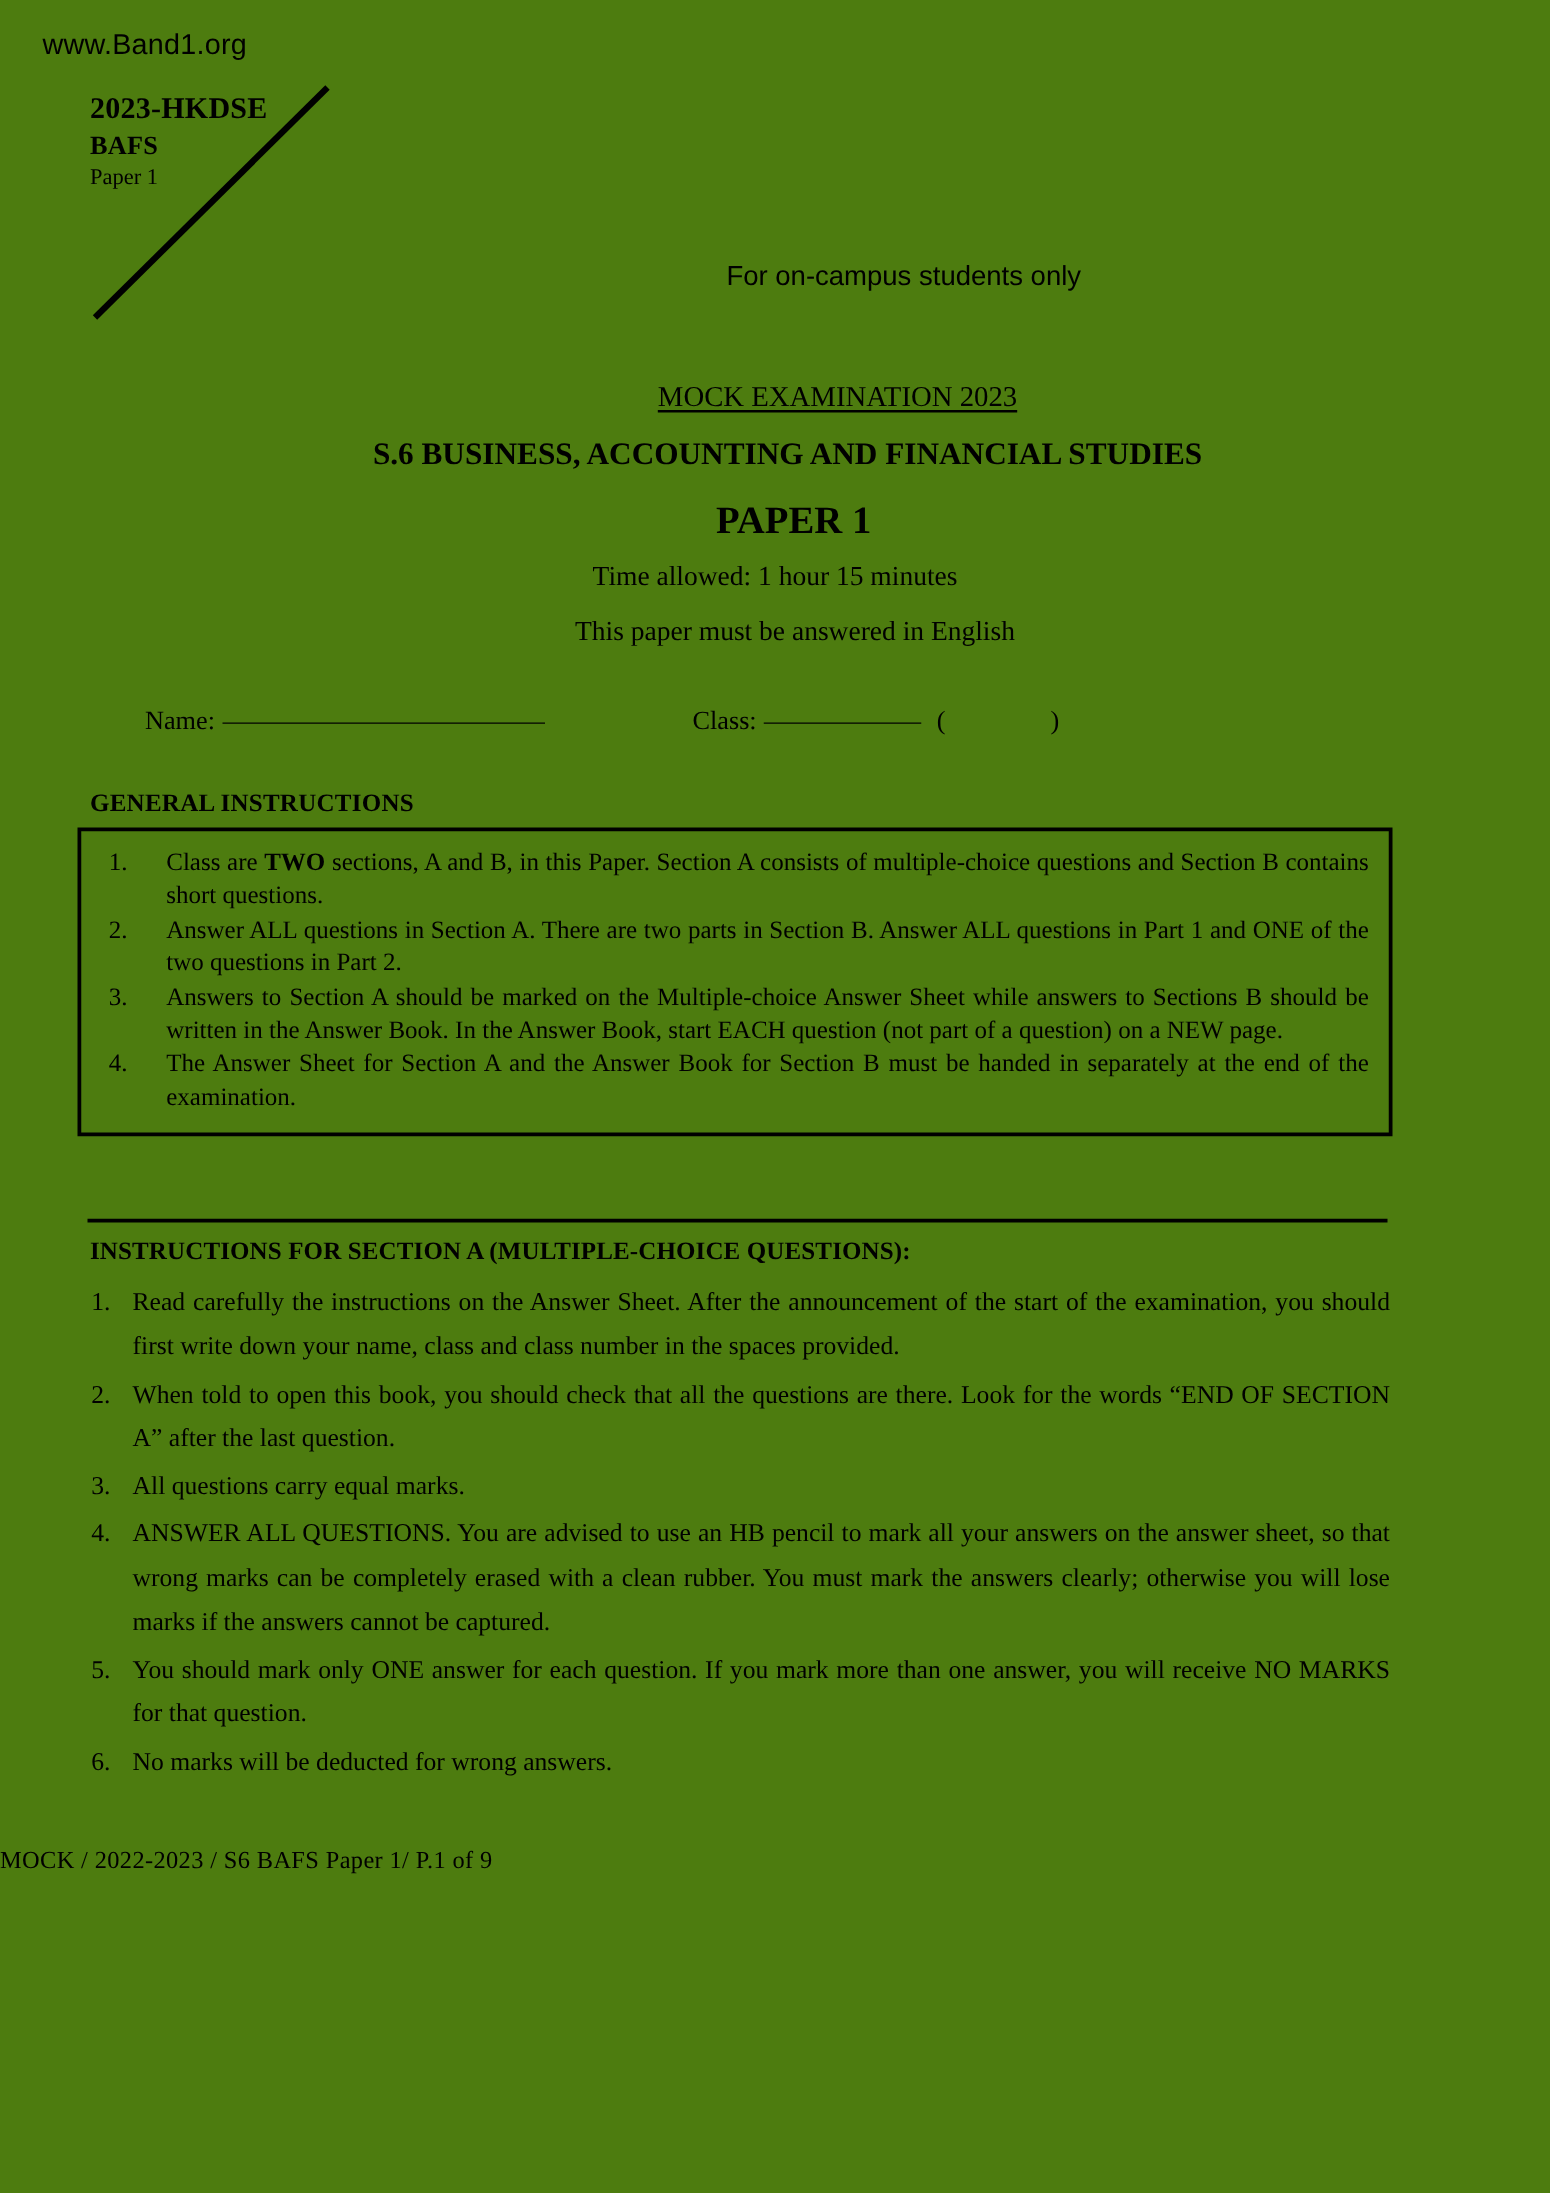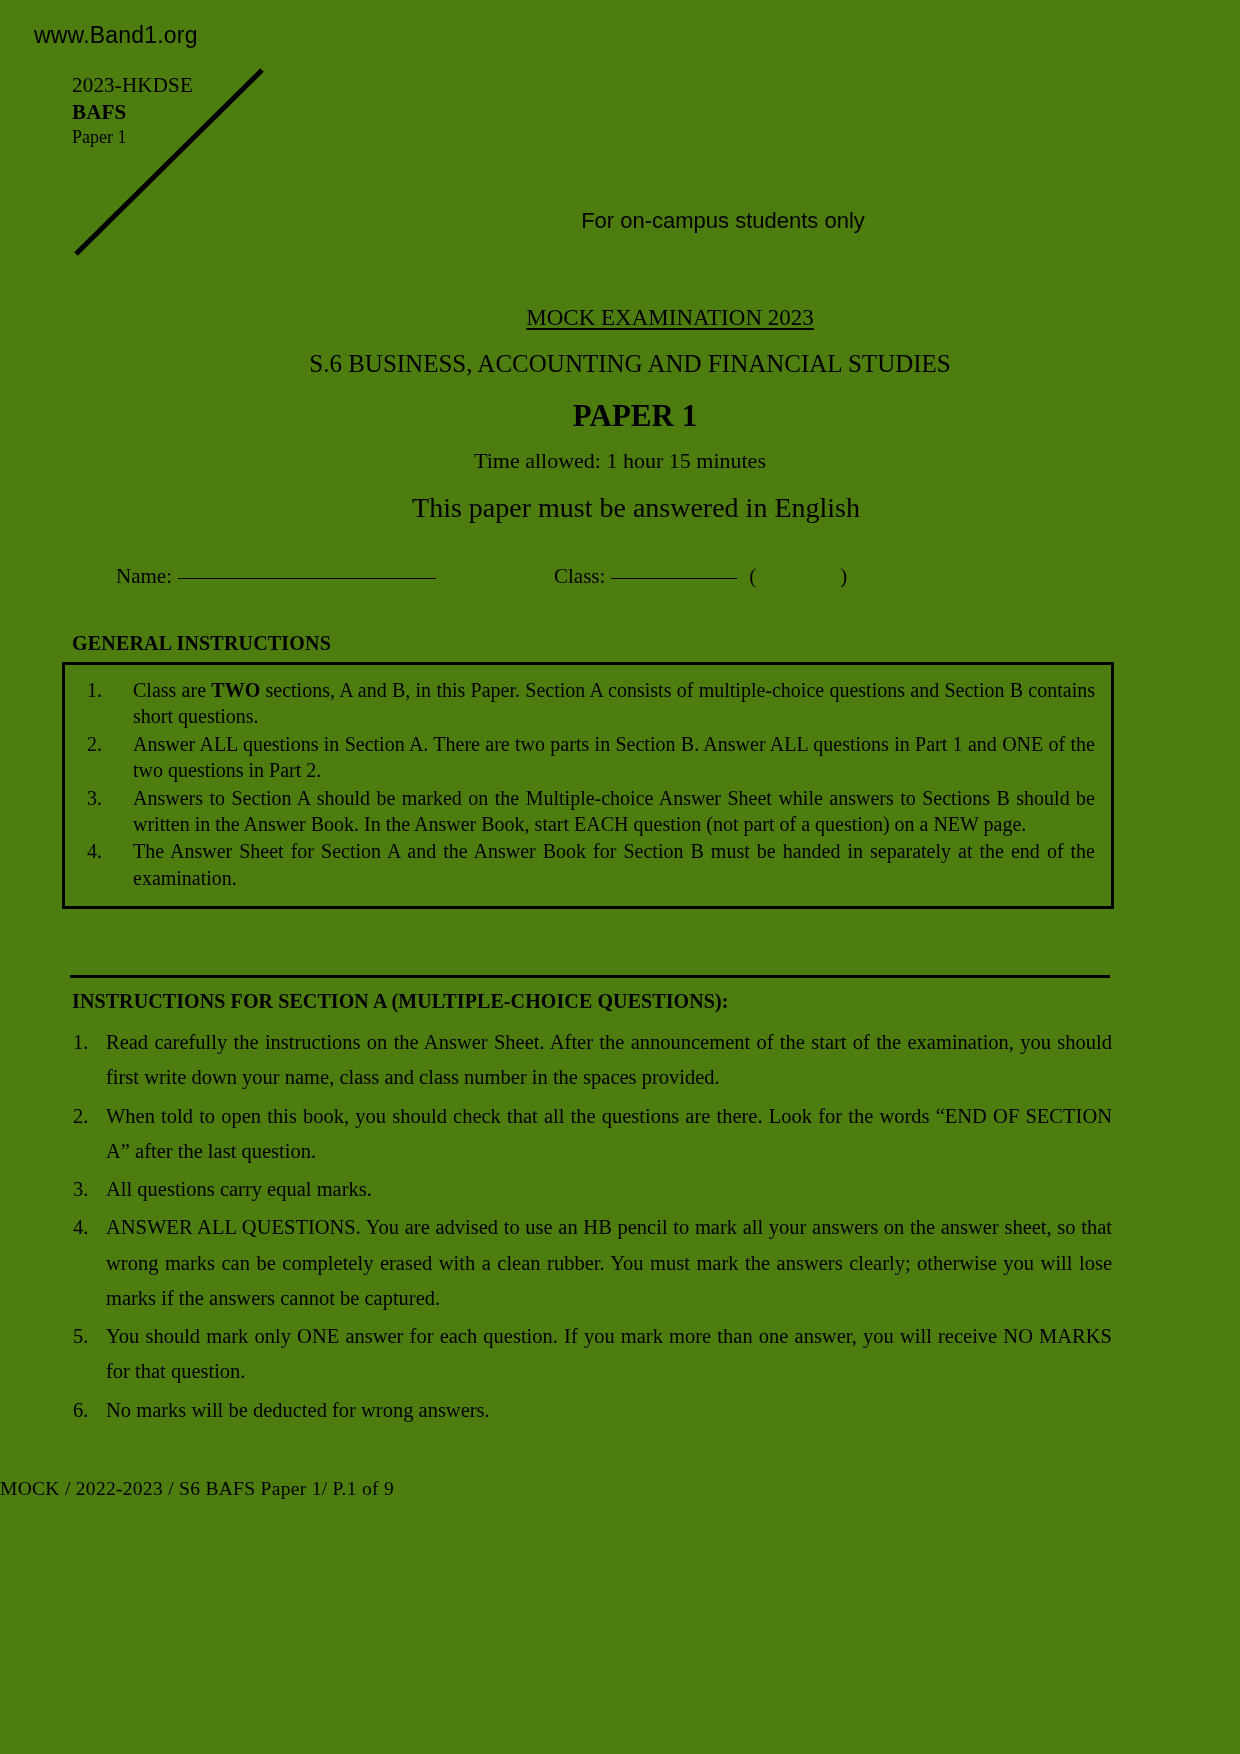--- a/index.html
+++ b/index.html
@@ -27,22 +27,22 @@
   }
 
   
   .code-block {
     position: absolute;
     top: 72px;
     left: 72px;
     line-height: 1.28;
   }
   .code-line1 {
-    font-size: 21px;
-    font-weight: normal;
+    font-size: 24px;
+    font-weight: bold;
     letter-spacing: 0.2px;
   }
   .code-line2 {
     font-size: 21px;
     font-weight: bold;
     letter-spacing: 0.2px;
   }
   .code-line3 {
     font-size: 18px;
     font-weight: normal;
@@ -83,21 +83,21 @@
     text-underline-offset: 3px;
   }
 
   .subject-title {
     position: absolute;
     top: 350px;
     left: 0;
     width: 1240px;
     text-align: center;
     font-size: 25px;
-    font-weight: normal;
+    font-weight: bold;
     padding-left: 20px;
     box-sizing: border-box;
   }
 
   .paper-title {
     position: absolute;
     top: 398px;
     left: 0;
     width: 1240px;
     text-align: center;
@@ -115,21 +115,21 @@
     text-align: center;
     font-size: 22px;
     box-sizing: border-box;
   }
   .must-english {
     position: absolute;
     top: 492px;
     left: 0;
     width: 1240px;
     text-align: center;
-    font-size: 28px;
+    font-size: 22px;
     padding-left: 32px;
     box-sizing: border-box;
   }
 
   
   .namerow {
     position: absolute;
     top: 564px;
     left: 116px;
     width: 1000px;

